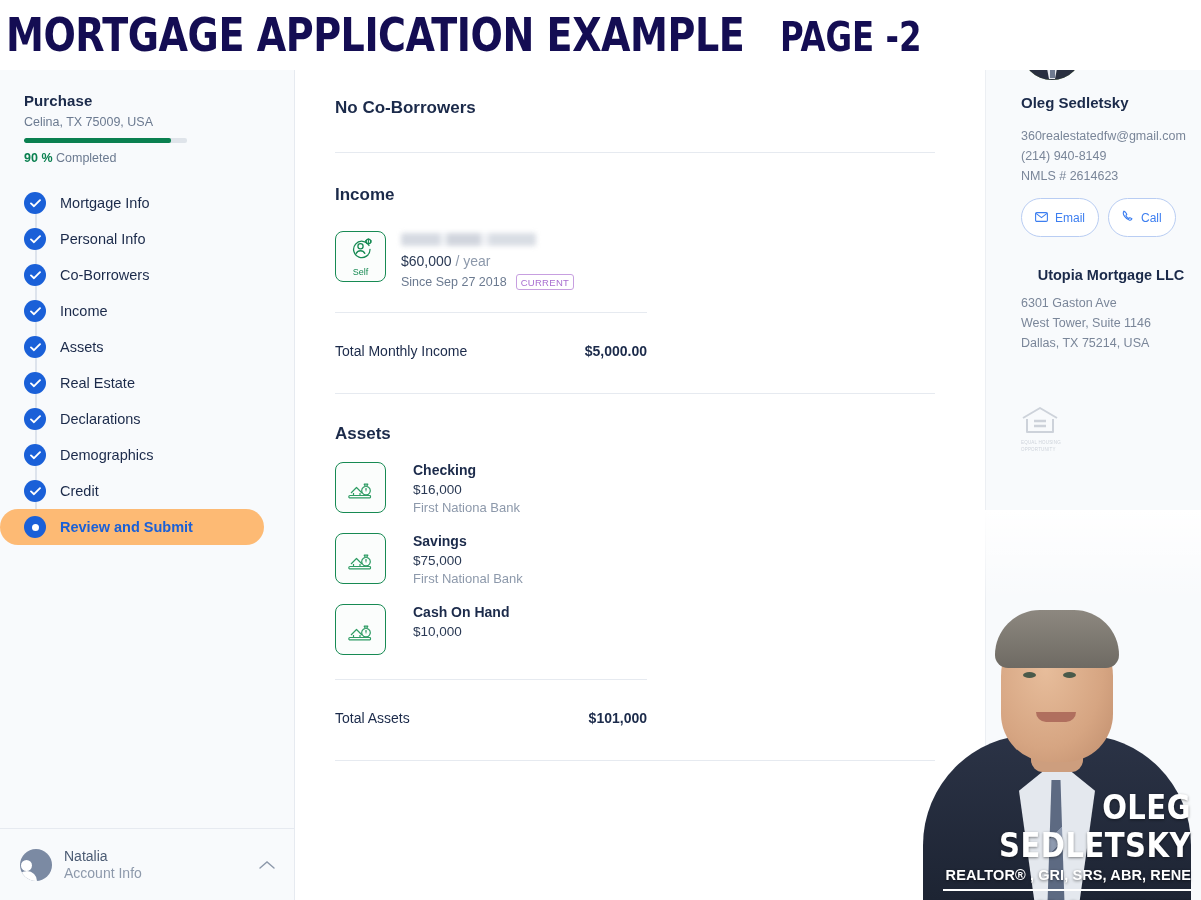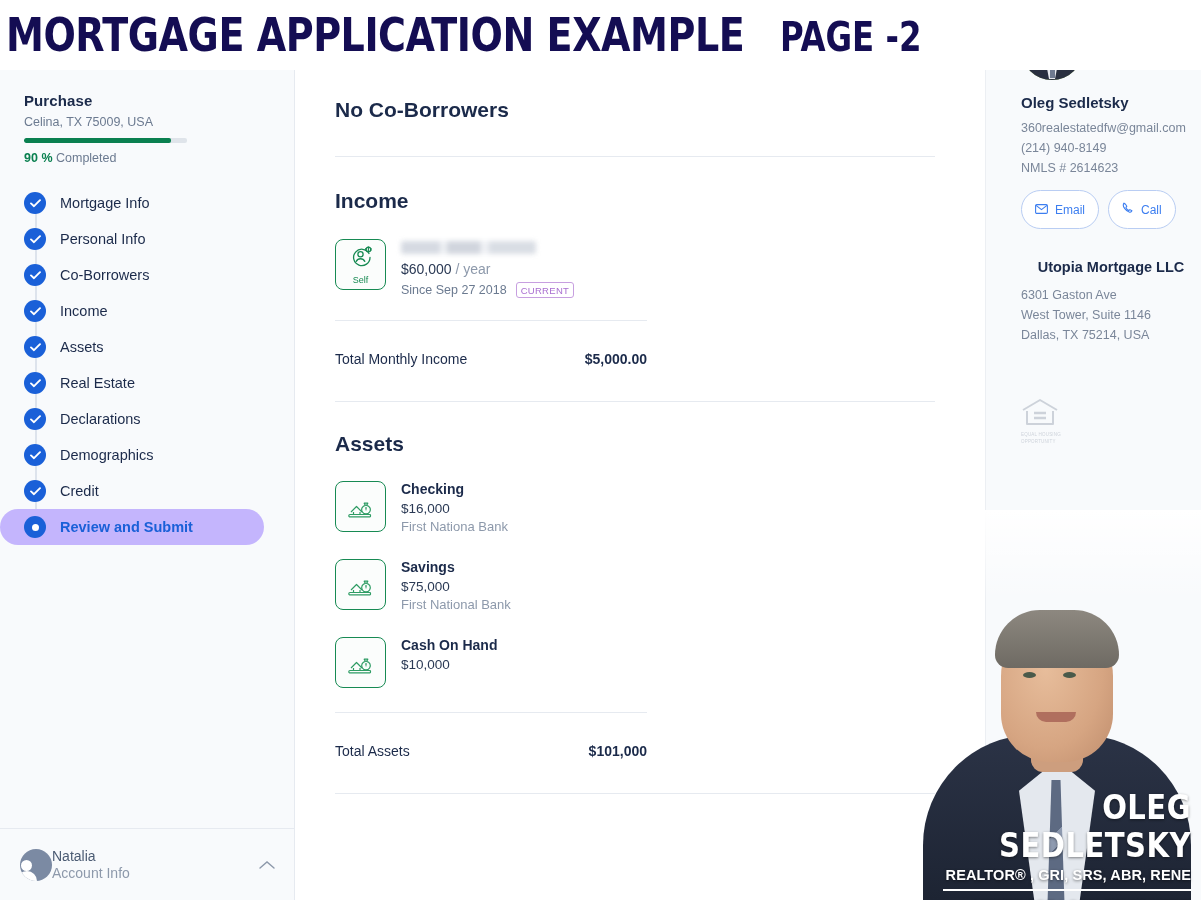--- a/index.html
+++ b/index.html
@@ -61,44 +61,44 @@
     position: relative; z-index: 2;
     width: 22px; height: 22px; border-radius: 50%;
     background: #1a60d8; display: flex; align-items: center; justify-content: center;
     flex: 0 0 22px;
   }
   .step-dot svg { display:block; }
   .step-label {
     margin-left: 14px; font-size: 14.5px; color: #1b2a4a;
   }
   .step.active {
-    background: #c4b5fd; border-radius: 20px; margin-right: 30px;
+    background: #fdba74; border-radius: 20px; margin-right: 30px;
   }
   .step.active .step-label { color: #1a60d8; font-weight: bold; }
   .inner-dot { width: 7px; height: 7px; border-radius: 50%; background: #fff; }
 
   .sb-footer {
     position: absolute; left: 0; bottom: 0; width: 295px; height: 72px;
     border-top: 1px solid #e6eaf0; display: flex; align-items: center; padding: 0 20px;
   }
   .avatar-circle {
     width: 32px; height: 32px; border-radius: 50%; background: #7b8aa3;
     display: flex; align-items: flex-end; justify-content: center; overflow: hidden; flex: 0 0 32px;
   }
   .avatar-head { width: 11px; height: 11px; border-radius: 50%; background: #fff; position: relative; top: -10px; }
   .avatar-body { width: 20px; height: 11px; border-radius: 10px 10px 0 0; background: #fff; position: relative; left: -15px; top: 1px;}
-  .acct-text { }
+  .acct-text { margin-left: 12px; }
   .acct-name { font-size: 14px; color: #4b5b73; }
   .acct-sub { font-size: 14px; color: #8d99ab; margin-top: 1px; }
   .chev-up { margin-left: auto; color: #8d99ab; font-size: 15px; }
 
   
   .main { position: absolute; left: 295px; top: 70px; width: 690px; height: 830px; background: #fff; }
   .content { padding: 28px 50px 0 40px; }
-  .sec-title { font-size: 21px; font-weight: bold; color: #1b2a4a; }
+  .sec-title { font-size: 17px; font-weight: bold; color: #1b2a4a; }
   .hr { height: 1px; background: #e6eaf0; margin: 30px 0 0 0; }
   .hr-short { height: 1px; background: #e6eaf0; }
 
   .income-row { display: flex; margin-top: 26px; }
   .sq-icon {
     width: 51px; height: 51px; border: 1px solid #178a53; border-radius: 8px;
     background: #fbfdfc; display: flex; flex-direction: column; align-items: center; justify-content: center;
     flex: 0 0 51px;
   }
   .sq-icon .cap { font-size: 9px; color: #178a53; margin-top: 7px; }
@@ -115,21 +115,21 @@
     margin-left: 9px; border: 1px solid #c79fe0; color: #a96fd0; border-radius: 3px;
     font-size: 9.5px; padding: 1.5px 4px; letter-spacing: .3px;
   }
   .total-row {
     display: flex; align-items: center; font-size: 14px; color: #1b2a4a;
     padding-top: 14px; margin-top: 16px;
   }
   .total-row .val { margin-left: auto; font-weight: bold; }
   .total-wrap { width: 312px; }
 
-  .asset-row { display: flex; margin-top: 25px; }
+  .asset-row { display: flex; margin-top: 18px; gap: 12px; }
   .asset-info { margin-left: 15px; }
   .asset-name { font-size: 14px; font-weight: bold; color: #1b2a4a; }
   .asset-amt { font-size: 13.5px; color: #2b3a55; margin-top: 4px; }
   .asset-bank { font-size: 13px; color: #8d99ab; margin-top: 3px; }
 
   
   .rpanel {
     position: absolute; left: 985px; top: 0; width: 216px; height: 900px;
     background: #f8fafc; border-left: 1px solid #eceff3; z-index: 5;
   }
@@ -137,21 +137,21 @@
   .portrait {
     width: 62px; height: 62px; border-radius: 50%; overflow: hidden; position: relative;
     background: radial-gradient(circle at 35% 25%, #cfe08a 0%, #a9c46a 45%, #8ca95a 100%);
   }
   .portrait .p-hair { position:absolute; left:16px; top:8px; width:30px; height:20px; border-radius:15px 15px 6px 6px; background:#6d6a62; }
   .portrait .p-face { position:absolute; left:20px; top:14px; width:22px; height:25px; border-radius:11px 11px 10px 10px; background:#d7a887; }
   .portrait .p-body { position:absolute; left:8px; top:38px; width:46px; height:28px; border-radius:14px 14px 0 0; background:#2a3040; }
   .portrait .p-shirt { position:absolute; left:25px; top:39px; width:12px; height:22px; background:#e8eaee; clip-path: polygon(50% 0,100% 28%,75% 100%,25% 100%,0 28%); }
   .portrait .p-tie { position:absolute; left:29px; top:42px; width:5px; height:18px; background:#6f7a90; }
   .rp-name { margin-top: 14px; font-size: 15px; font-weight: bold; color: #1b2a4a; }
-  .rp-line { margin-top: 8px; font-size: 12.5px; color: #7a8699; line-height: 18px; }
+  .rp-line { margin-top: 16px; font-size: 12.5px; color: #7a8699; line-height: 18px; }
   .rp-btns { display: flex; gap: 9px; margin-top: 13px; }
   .pill {
     border: 1px solid #b9cdf3; border-radius: 20px; color: #3c7ef0; background: #fff;
     font-size: 12px; padding: 11px 13px; display: flex; align-items: center; gap: 7px;
   }
   .rp-company { margin-top: 30px; font-size: 14.5px; font-weight: bold; color: #1b2a4a; text-align: center; }
   .rp-addr { margin-top: 10px; font-size: 12.5px; color: #7a8699; line-height: 20px; }
   .eho { margin-top: 52px; opacity: .45; }
   .eho-cap { font-size: 4.5px; color: #9aa3b2; letter-spacing: .2px; line-height: 6px; margin-top: 1px; }
 

